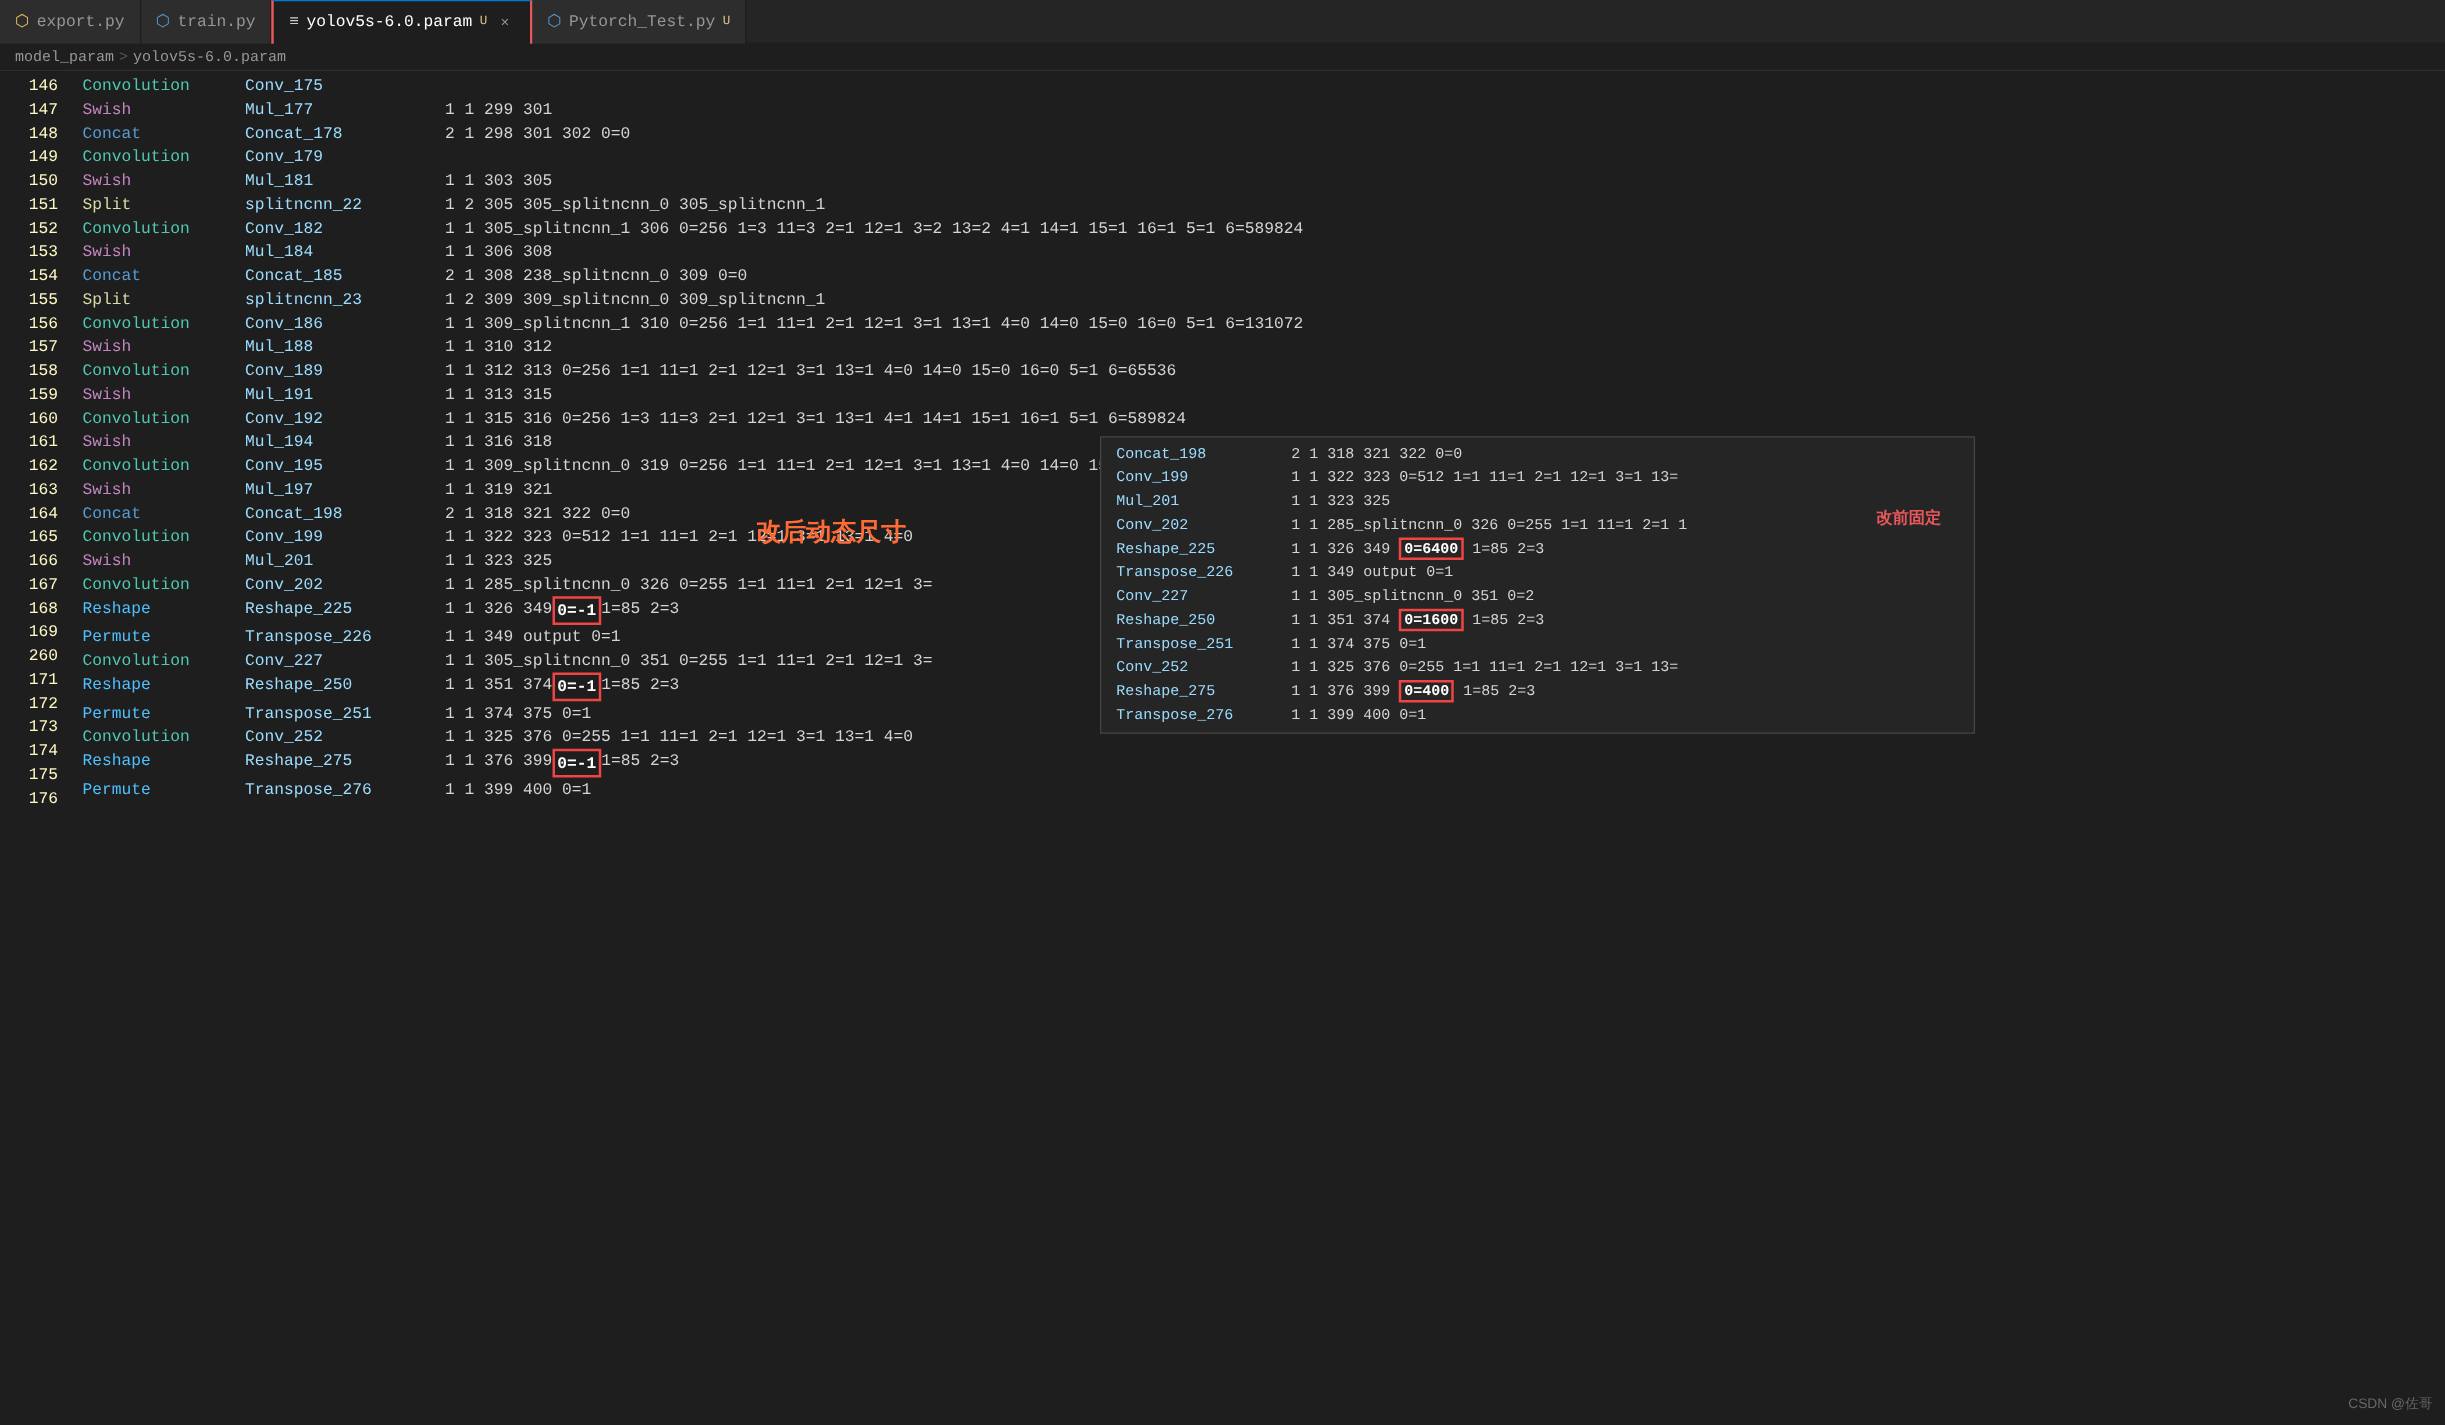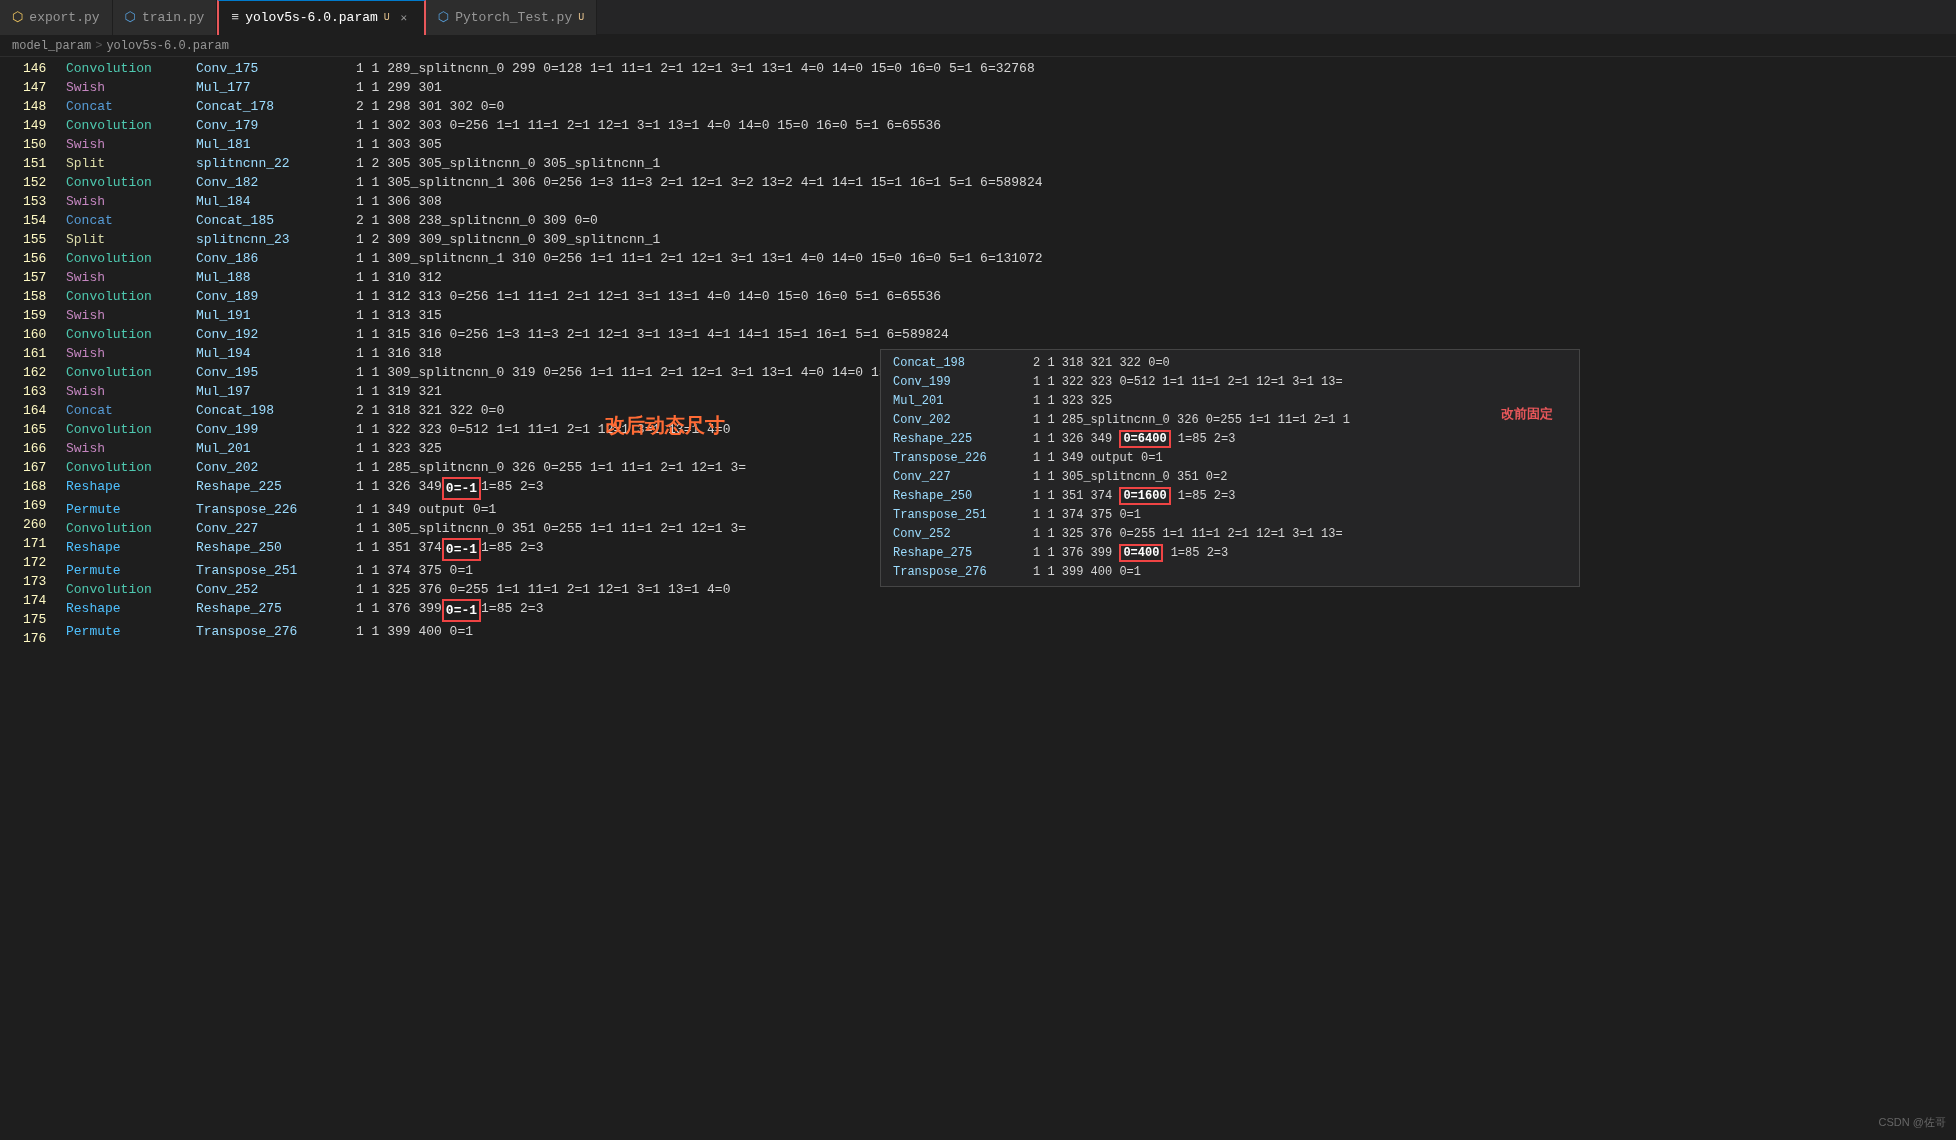--- a/index.html
+++ b/index.html
@@ -221,39 +221,37 @@
       <div>174</div>
       <div>175</div>
     <div>176</div>
   </div>
 
   <div class="code-content">
 
     <div class="code-line line-hover">
       <span class="col-type kw-convolution">Convolution</span>
       <span class="col-name">Conv_175</span>
-      <span class="col-rest">1 1 289_splitncnn_0 299 0=128 1=1 11=1 2=1 12=1 3=1 13=1 4=0 14=0 15=0 16=0 5=1 6=32768</span>
     </div>
 
     <div class="code-line line-hover">
       <span class="col-type kw-swish">Swish</span>
       <span class="col-name">Mul_177</span>
       <span class="col-rest">1 1 299 301</span>
     </div>
 
     <div class="code-line line-hover">
       <span class="col-type kw-concat">Concat</span>
       <span class="col-name">Concat_178</span>
       <span class="col-rest">2 1 298 301 302 0=0</span>
     </div>
 
     <div class="code-line line-hover">
       <span class="col-type kw-convolution">Convolution</span>
       <span class="col-name">Conv_179</span>
-      <span class="col-rest">1 1 302 303 0=256 1=1 11=1 2=1 12=1 3=1 13=1 4=0 14=0 15=0 16=0 5=1 6=65536</span>
     </div>
 
     <div class="code-line line-hover">
       <span class="col-type kw-swish">Swish</span>
       <span class="col-name">Mul_181</span>
       <span class="col-rest">1 1 303 305</span>
     </div>
 
     <div class="code-line line-hover">
       <span class="col-type kw-split">Split</span>

